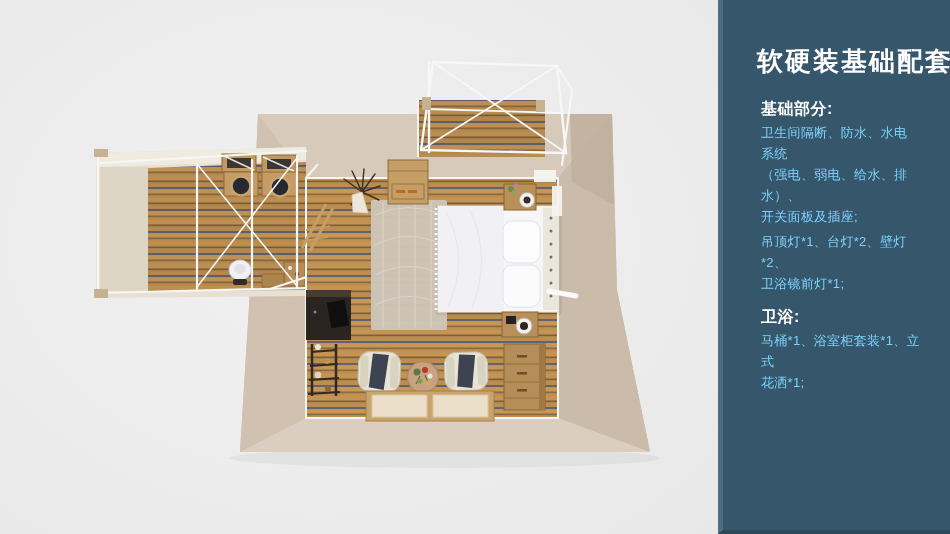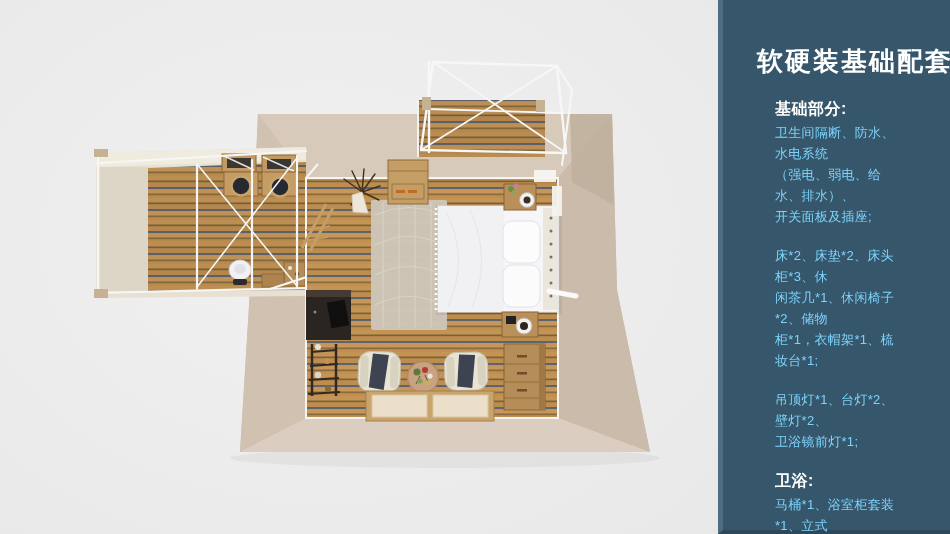--- a/index.html
+++ b/index.html
@@ -15,21 +15,21 @@
     background:#36566b;
     border-left:5px solid #4e6d80;
     border-bottom:4px solid #2c4859;
     color:#ffffff;
     padding:44px 26px 0 34px;
   }
   .sidebar h1{
     margin:0 0 20px 0;font-size:26px;line-height:34px;font-weight:bold;
     letter-spacing:2px;text-align:center;white-space:nowrap;
   }
-  .sidebar section{margin:18px;}
+  .sidebar section{margin:4px;}
   .sidebar h2{
     margin:12px 0 2px 0;font-size:16px;line-height:22px;font-weight:bold;
     letter-spacing:.5px;
   }
   .sidebar p{
     margin:0;font-size:13px;line-height:21px;letter-spacing:.3px;
     white-space:pre-line;color:#7dd3fc;
   }
 </style>
 </head>
@@ -286,23 +286,20 @@
     <h1>软硬装基础配套</h1>
 
     <section>
       <h2>基础部分:</h2>
       <p>卫生间隔断、防水、水电系统
 （强电、弱电、给水、排水）、
 开关面板及插座;</p>
     </section>
 
     <section>
-      <p>床*2、床垫*2、床头柜*3、休
-闲茶几*1、休闲椅子*2、储物
-柜*1，衣帽架*1、梳妆台*1;</p>
     </section>
 
     <section>
       <p>吊顶灯*1、台灯*2、壁灯*2、
 卫浴镜前灯*1;</p>
     </section>
 
     <section>
       <h2>卫浴:</h2>
       <p>马桶*1、浴室柜套装*1、立式

